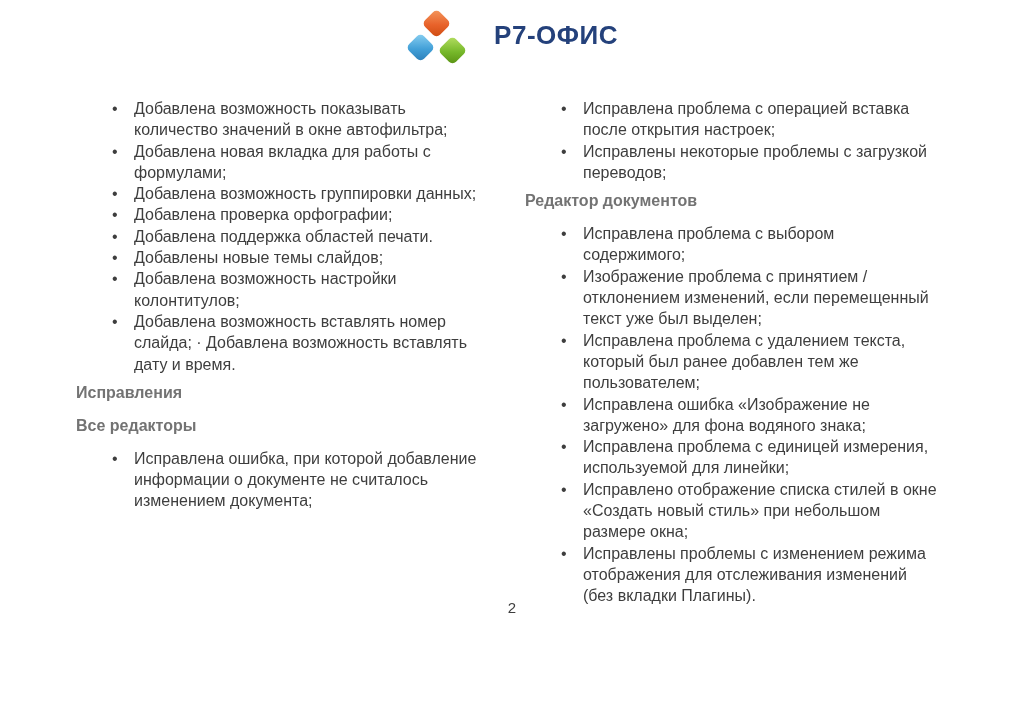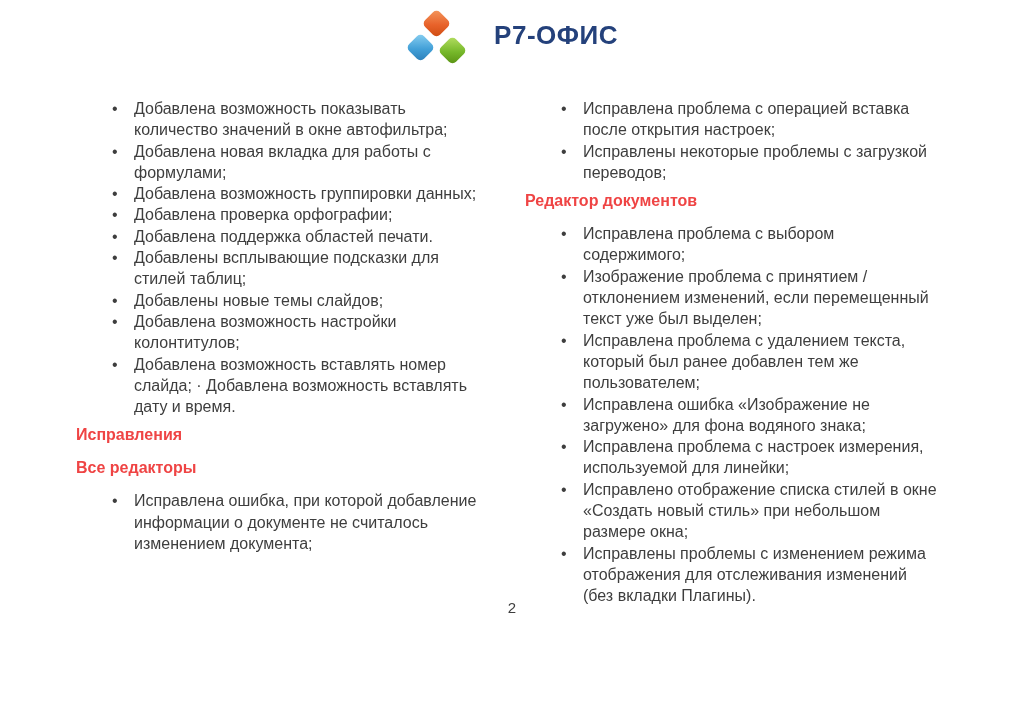--- a/index.html
+++ b/index.html
@@ -64,21 +64,21 @@
     top: 98px;
     left: 76px;
     display: flex;
     gap: 35px;
   }
   .col { width: 414px; }
 
   .doc-heading {
     font-size: 16px;
     font-weight: bold;
-    color: #ef4444;
+    color: #737373;
     line-height: 21px;
     margin: 7px 0 12px 0;
   }
   .doc-list { list-style: none; }
   .doc-list-item {
     position: relative;
     padding-left: 58px;
     font-size: 16px;
     line-height: 21.3px;
     color: #3e3e3e;
@@ -120,21 +120,20 @@
   <main class="columns">
     <section class="col">
         <ul class="doc-list">
           <li class="doc-list-item">Добавлена возможность показывать количество значений в окне автофильтра;</li>
           <li class="doc-list-item">Добавлена новая вкладка для работы с формулами;</li>
           <li class="doc-list-item">Добавлена возможность группировки данных;</li>
           <li class="doc-list-item">Добавлена проверка орфографии;</li>
           <li class="doc-list-item">Добавлена поддержка областей печати.</li>
         </ul>
         <ul class="doc-list">
-          <li class="doc-list-item">Добавлены всплывающие подсказки для стилей таблиц;</li>
           <li class="doc-list-item">Добавлены новые темы слайдов;</li>
           <li class="doc-list-item">Добавлена возможность настройки колонтитулов;</li>
           <li class="doc-list-item">Добавлена возможность вставлять номер слайда; · Добавлена возможность вставлять дату и время.</li>
         </ul>
         <h3 class="doc-heading">Исправления</h3>
         <h3 class="doc-heading">Все редакторы</h3>
         <ul class="doc-list">
           <li class="doc-list-item">Исправлена ошибка, при которой добавление информации о документе не считалось изменением документа;</li>
         </ul>
       </section>
@@ -142,21 +141,21 @@
         <ul class="doc-list">
           <li class="doc-list-item">Исправлена проблема с операцией вставка после открытия настроек;</li>
           <li class="doc-list-item">Исправлены некоторые проблемы с загрузкой переводов;</li>
         </ul>
         <h3 class="doc-heading">Редактор документов</h3>
         <ul class="doc-list">
           <li class="doc-list-item">Исправлена проблема с выбором содержимого;</li>
           <li class="doc-list-item">Изображение проблема с принятием / отклонением изменений, если перемещенный текст уже был выделен;</li>
           <li class="doc-list-item">Исправлена проблема с удалением текста, который был ранее добавлен тем же пользователем;</li>
           <li class="doc-list-item">Исправлена ошибка «Изображение не загружено» для фона водяного знака;</li>
-          <li class="doc-list-item">Исправлена проблема с настроек измерения, используемой для линейки;</li>
+          <li class="doc-list-item">Исправлена проблема с единицей измерения, используемой для линейки;</li>
           <li class="doc-list-item">Исправлено отображение списка стилей в окне «Создать новый стиль» при небольшом размере окна;</li>
           <li class="doc-list-item">Исправлены проблемы с изменением режима отображения для отслеживания изменений (без вкладки Плагины).</li>
         </ul>
       </section>
   </main>
 
   <footer class="page-number">2</footer>
 
 </div>
 

